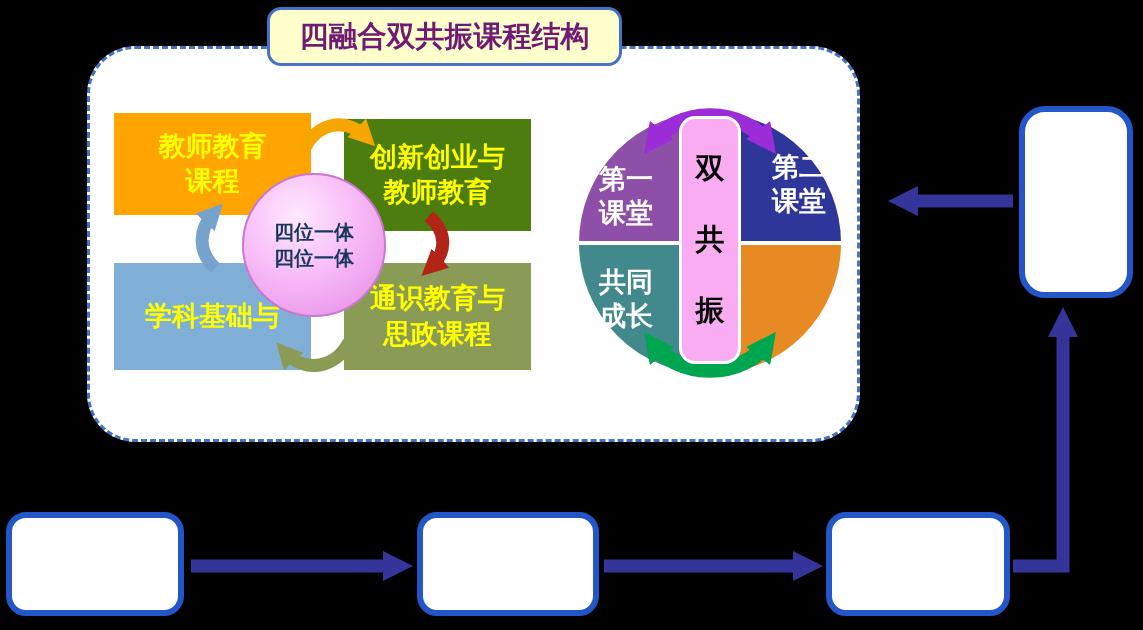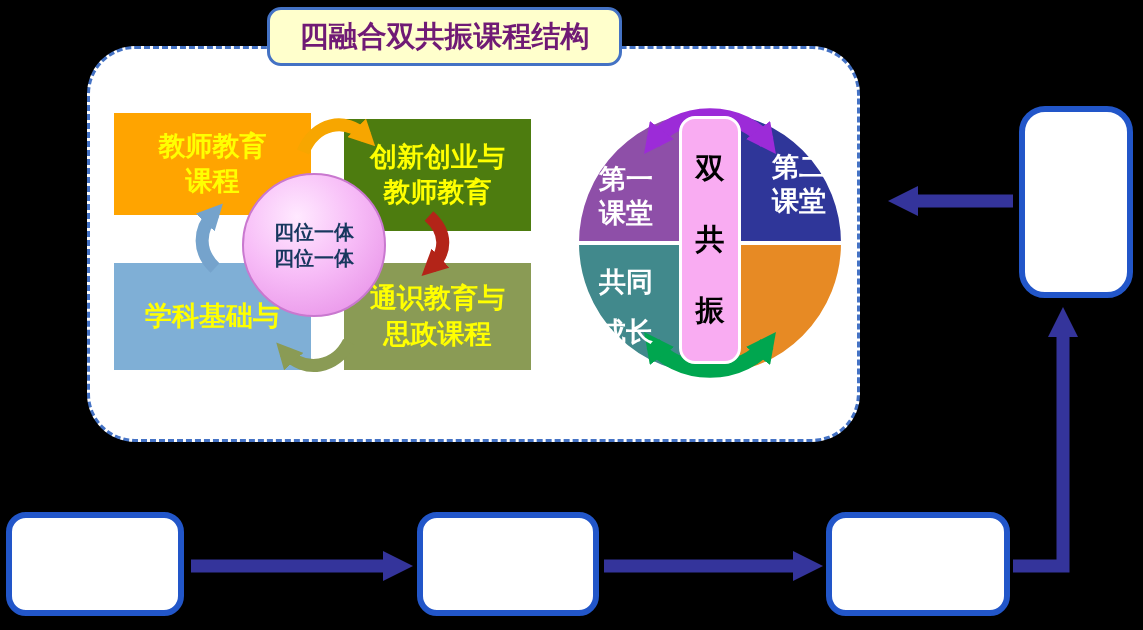--- a/index.html
+++ b/index.html
@@ -46,21 +46,21 @@
   
   .svg-layer { left: 0; top: 0; z-index: 2; pointer-events: none; }
 
   
   .quad-label {
     z-index: 3; color: #ffffff; font-weight: bold; font-size: 27px; line-height: 1.25; text-align: center;
     display: flex; flex-direction: column; align-items: center;
   }
   .q1 { left: 584px; top: 163px; width:  84px; }
   .q2 { left: 757px; top: 151px; width:  84px; }
-  .q3 { left: 584px; top: 266px; width:  84px; gap: 16px; }
+  .q3 { left: 584px; top: 266px; width:  84px; }
   .q4 { left: 748px; top: 266px; width: 104px; }
 
   
   .pink-bar {
     left: 679px; top: 116px; width: 62px; height: 248px;
     background: #F9ACF2; border: 3px solid #ffffff; border-radius: 16px; z-index: 3;
     display: flex; flex-direction: column; align-items: center; justify-content: space-around;
     padding: 14px 0; font-size: 29px; font-weight: bold; color: #000;
   }
 

